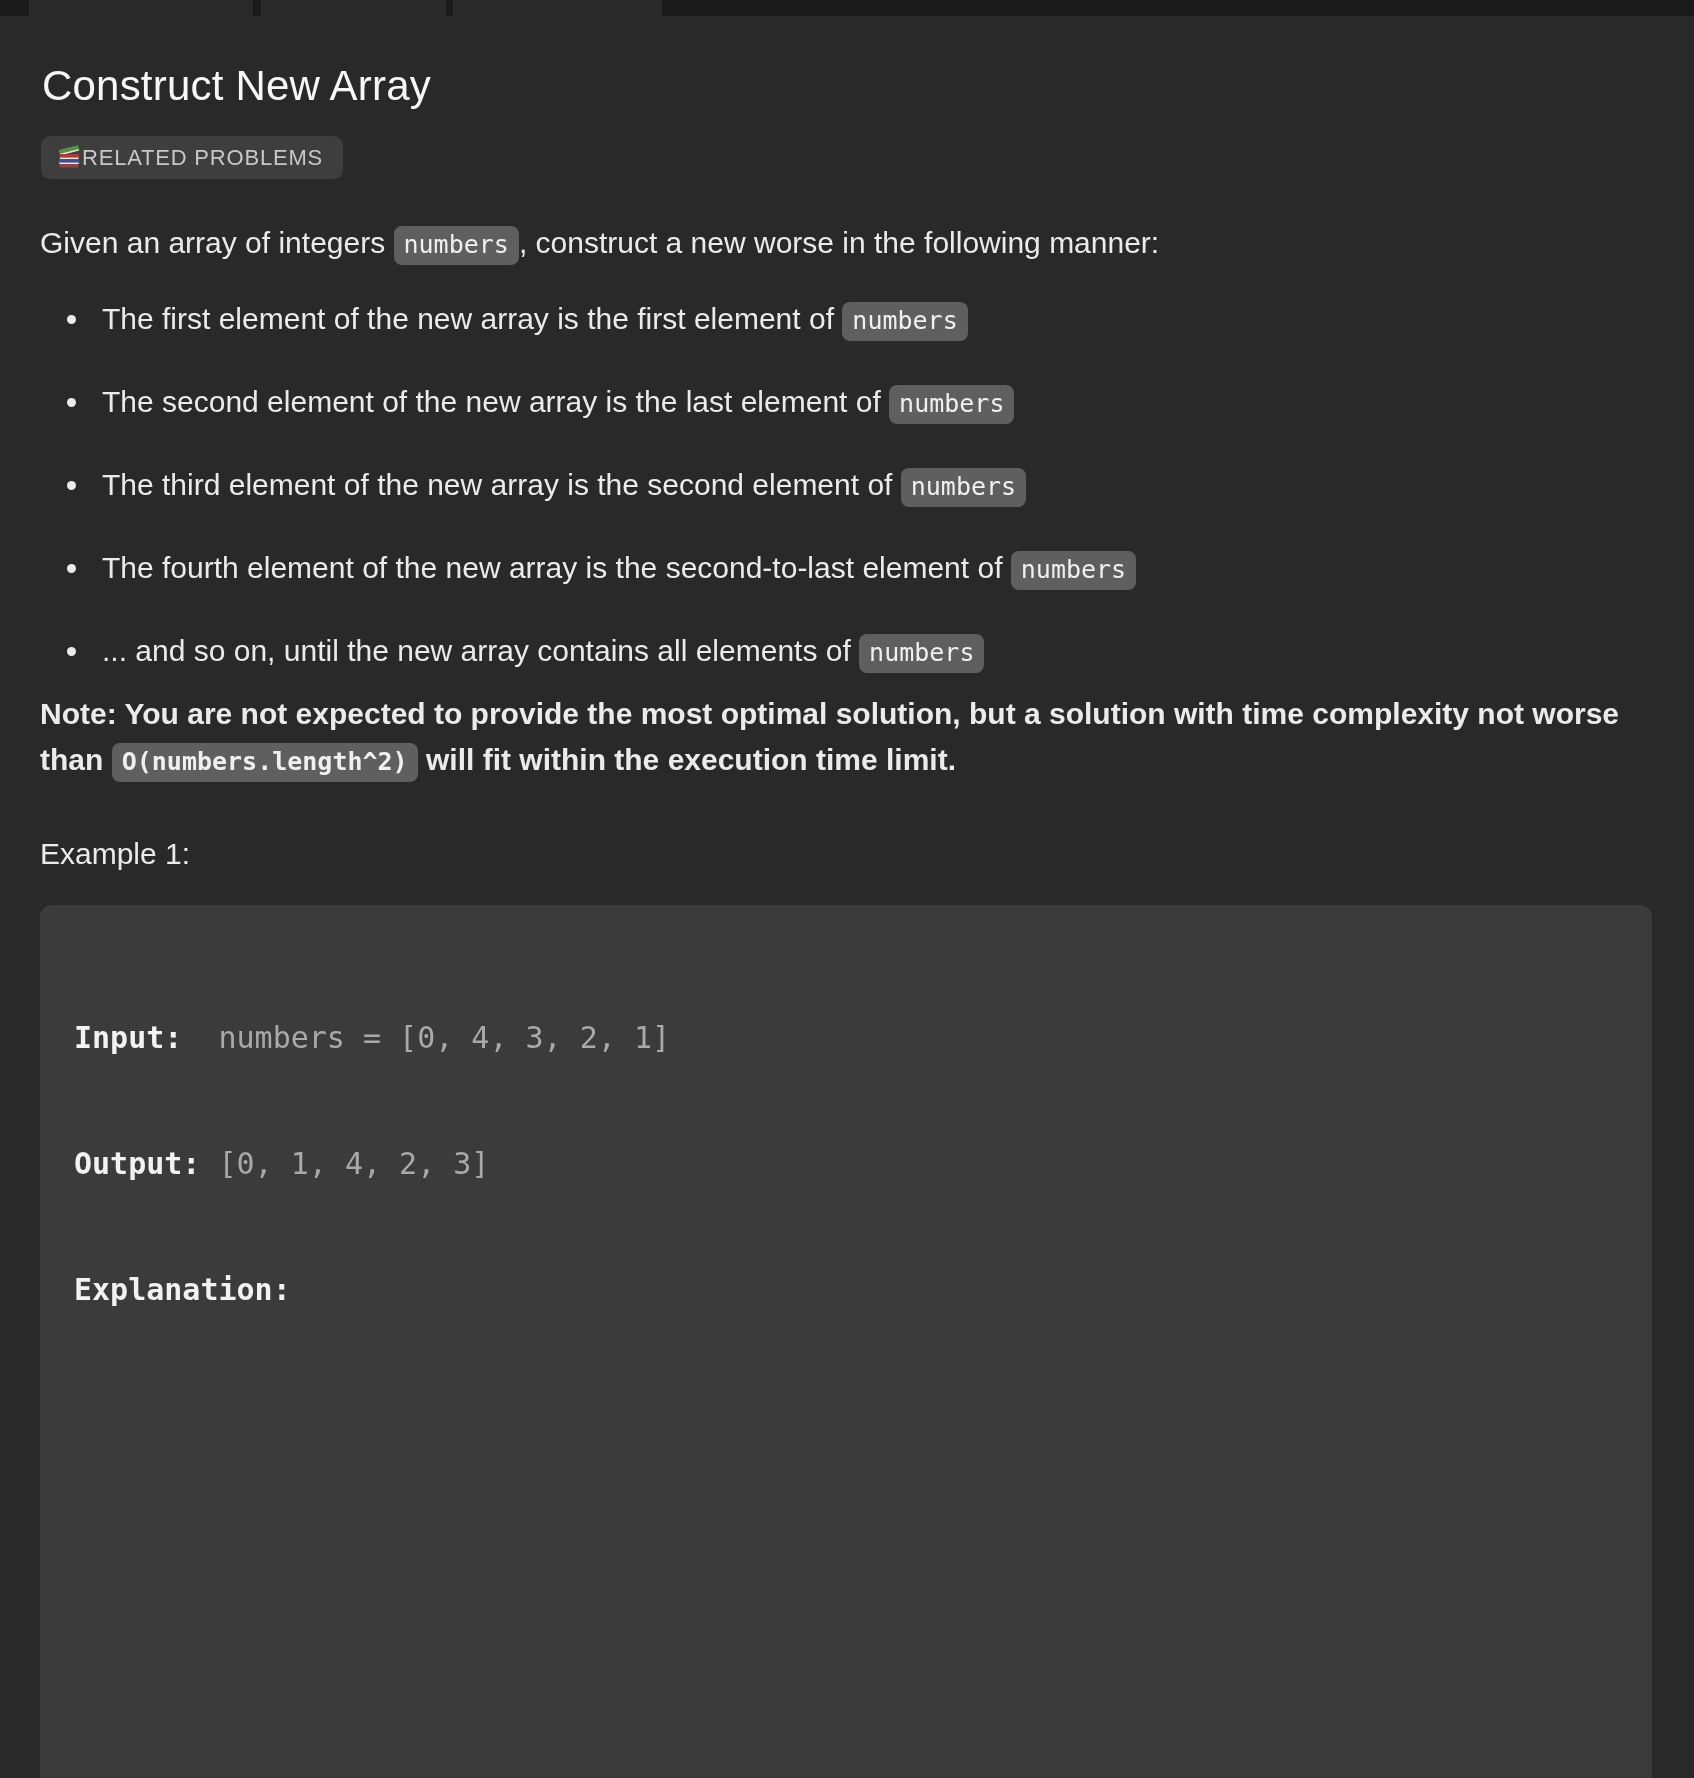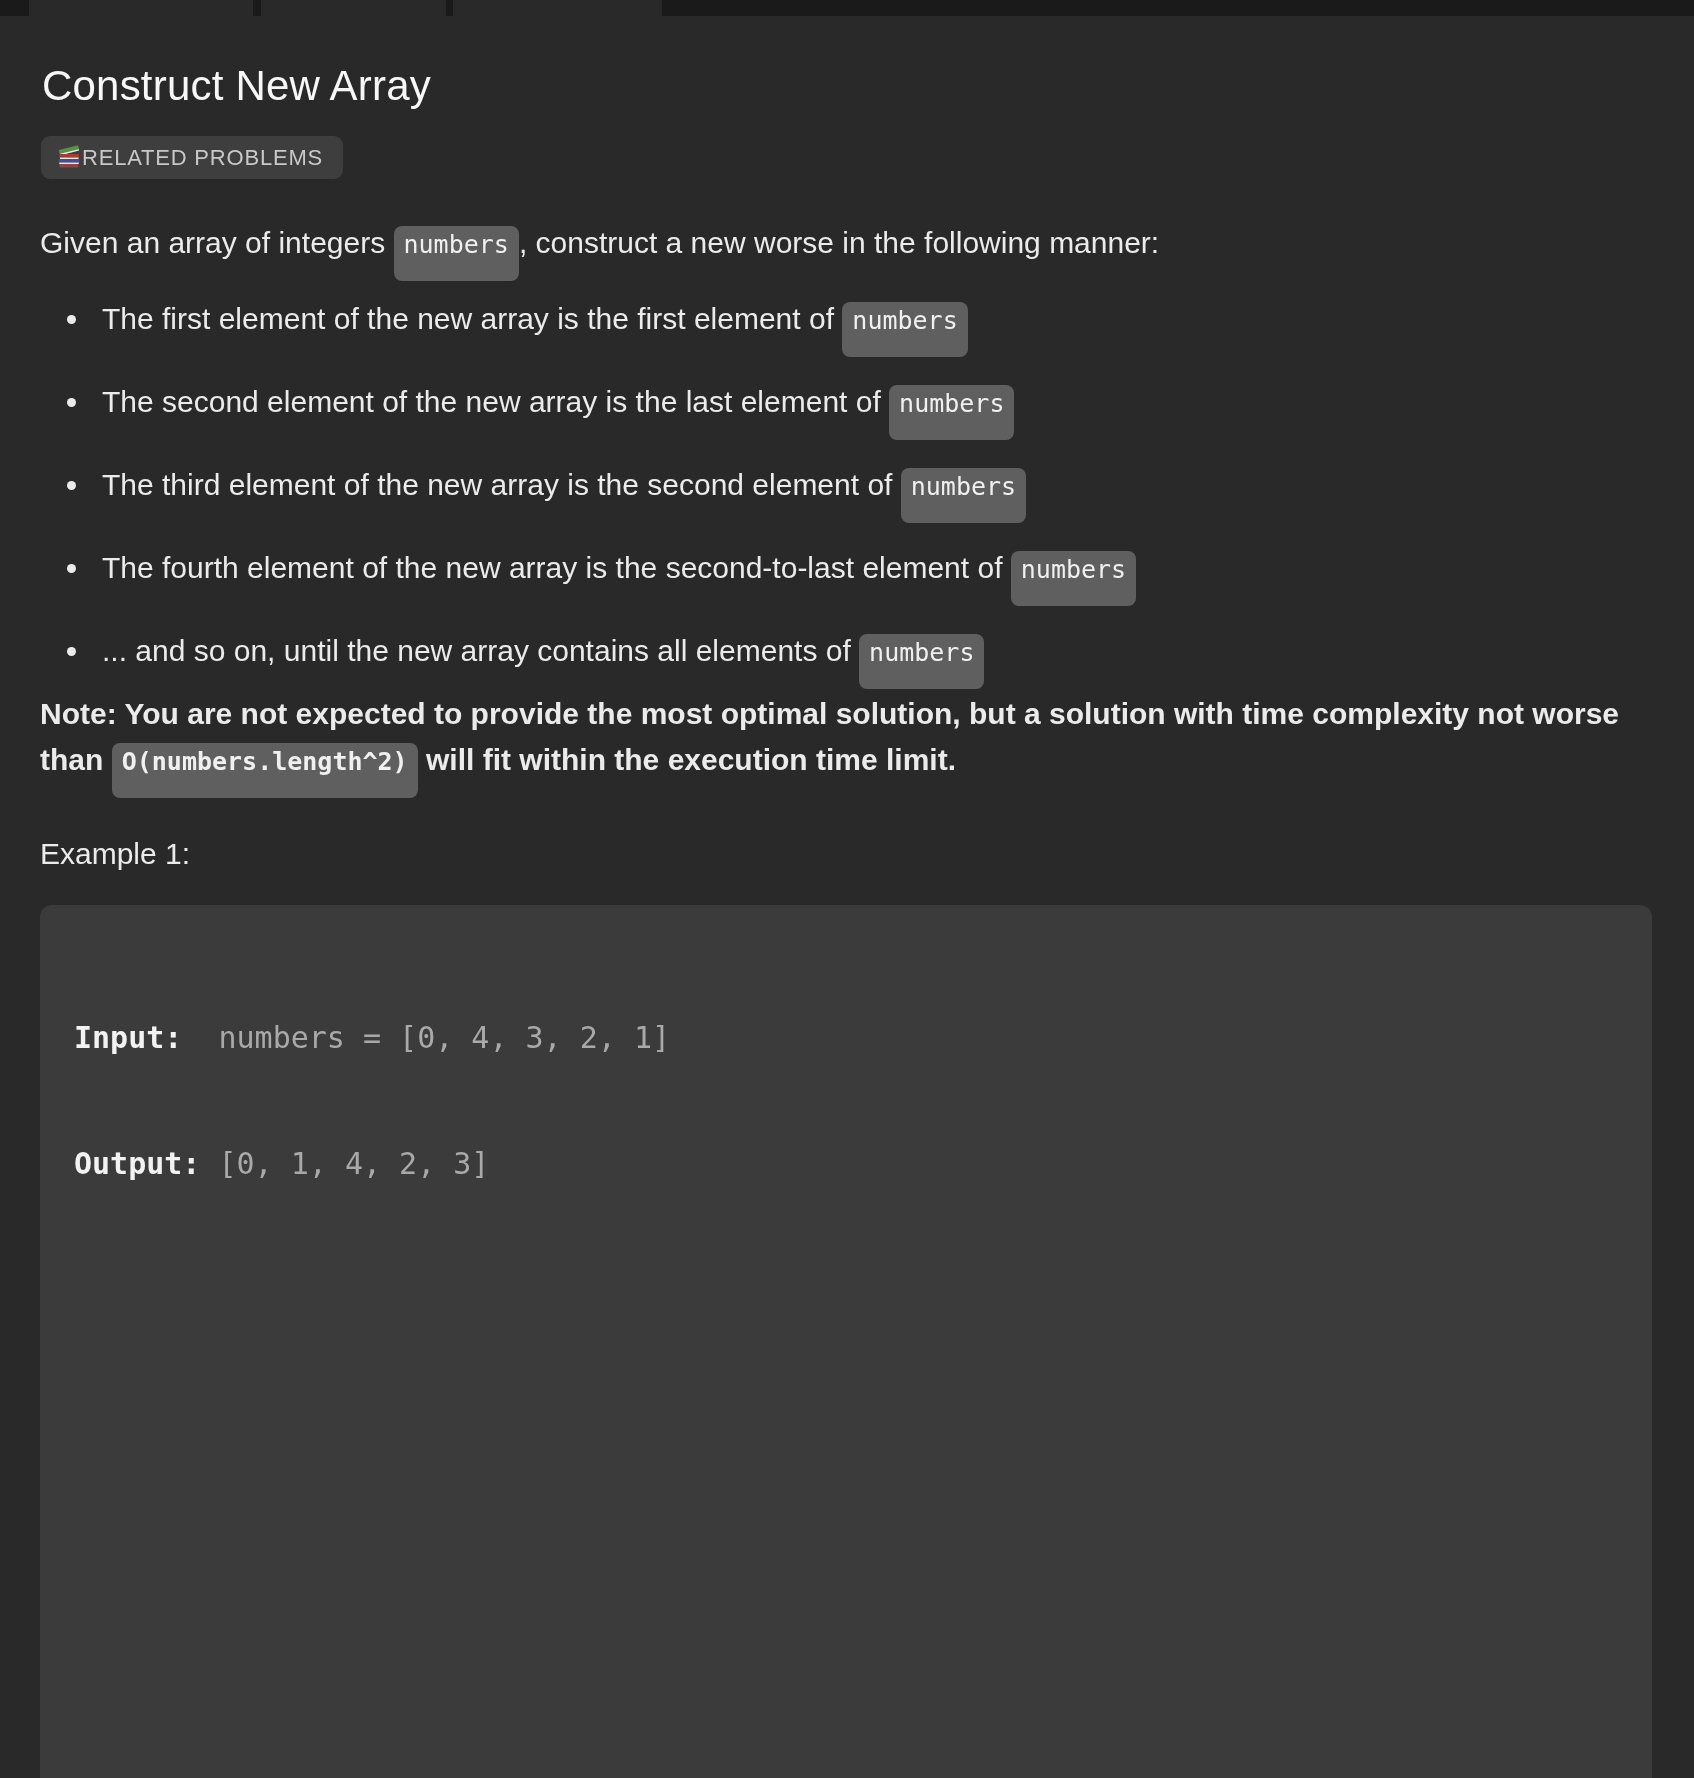--- a/index.html
+++ b/index.html
@@ -47,21 +47,21 @@
   ul.rules { margin: 30px 0 0 0; padding-left: 52px; list-style: disc; }
   ul.rules li { margin-bottom: 37px; padding-left: 10px; line-height: 44px; }
   ul.rules li:last-child { margin-bottom: 0; }
 
   .note { margin-top: 16px; line-height: 46px; max-width: 1614px; font-weight: bold; }
 
   .chip {
     background: #5f5f5f; color: #f0f0f0;
     font-family: "DejaVu Sans Mono", monospace;
     font-size: 25px;
-    padding: 4px 10px 22px 10px;
+    padding: 4px 10px 6px 10px;
     border-radius: 8px;
     white-space: nowrap;
   }
 
   .ex-heading { margin-top: 52px; font-size: 30px; color: #ebebeb; }
 
   .codeblock {
     margin-top: 34px;
     background: #3b3b3b;
     border-radius: 12px;
@@ -116,20 +116,21 @@
     <li><span>... and so on, until the new array contains all elements of </span><span class="chip">numbers</span></li>
   </ul>
 
   <p class="body-text note"><span>Note: You are not expected to provide the most optimal solution, but a solution with time complexity not worse than </span><span class="chip">O(numbers.length^2)</span><span> will fit within the execution time limit.</span></p>
 
   <div class="ex-heading">Example 1:</div>
 
   <div class="codeblock">
     <div class="cb-line"><span class="cb-label">Input:</span><span>  numbers = [0, 4, 3, 2, 1]</span></div>
     <div class="cb-line"><span class="cb-label">Output:</span><span> [0, 1, 4, 2, 3]</span></div>
+    <div class="cb-line"><span class="cb-label">Explanation:</span></div>
     <div class="cb-line"></div>
     <div class="cb-line"></div>
     <div class="cb-line"></div>
     
     
     
     
     
     
   </div>

